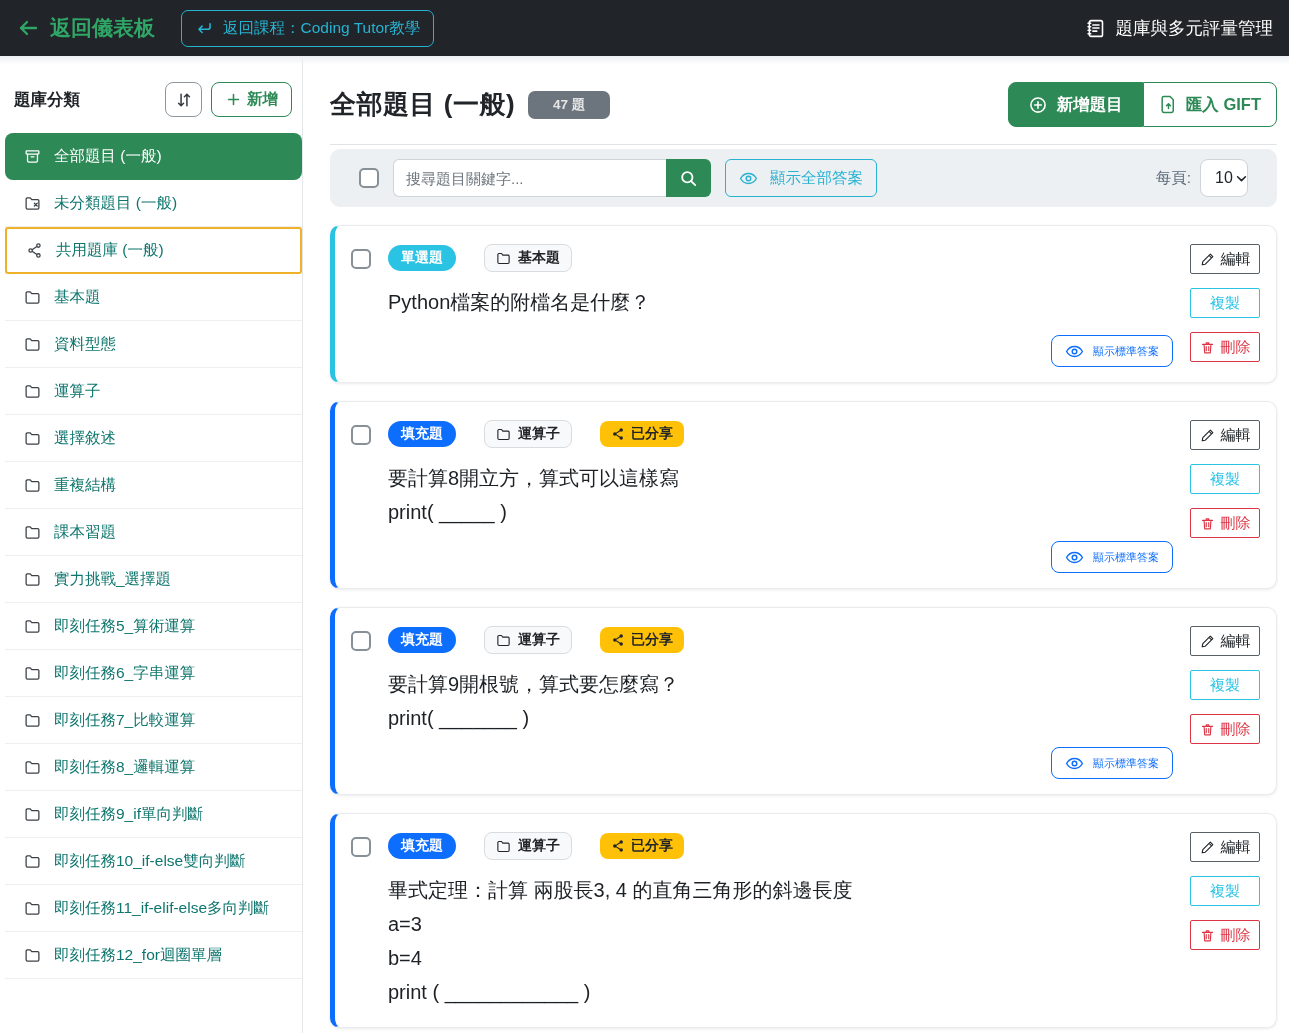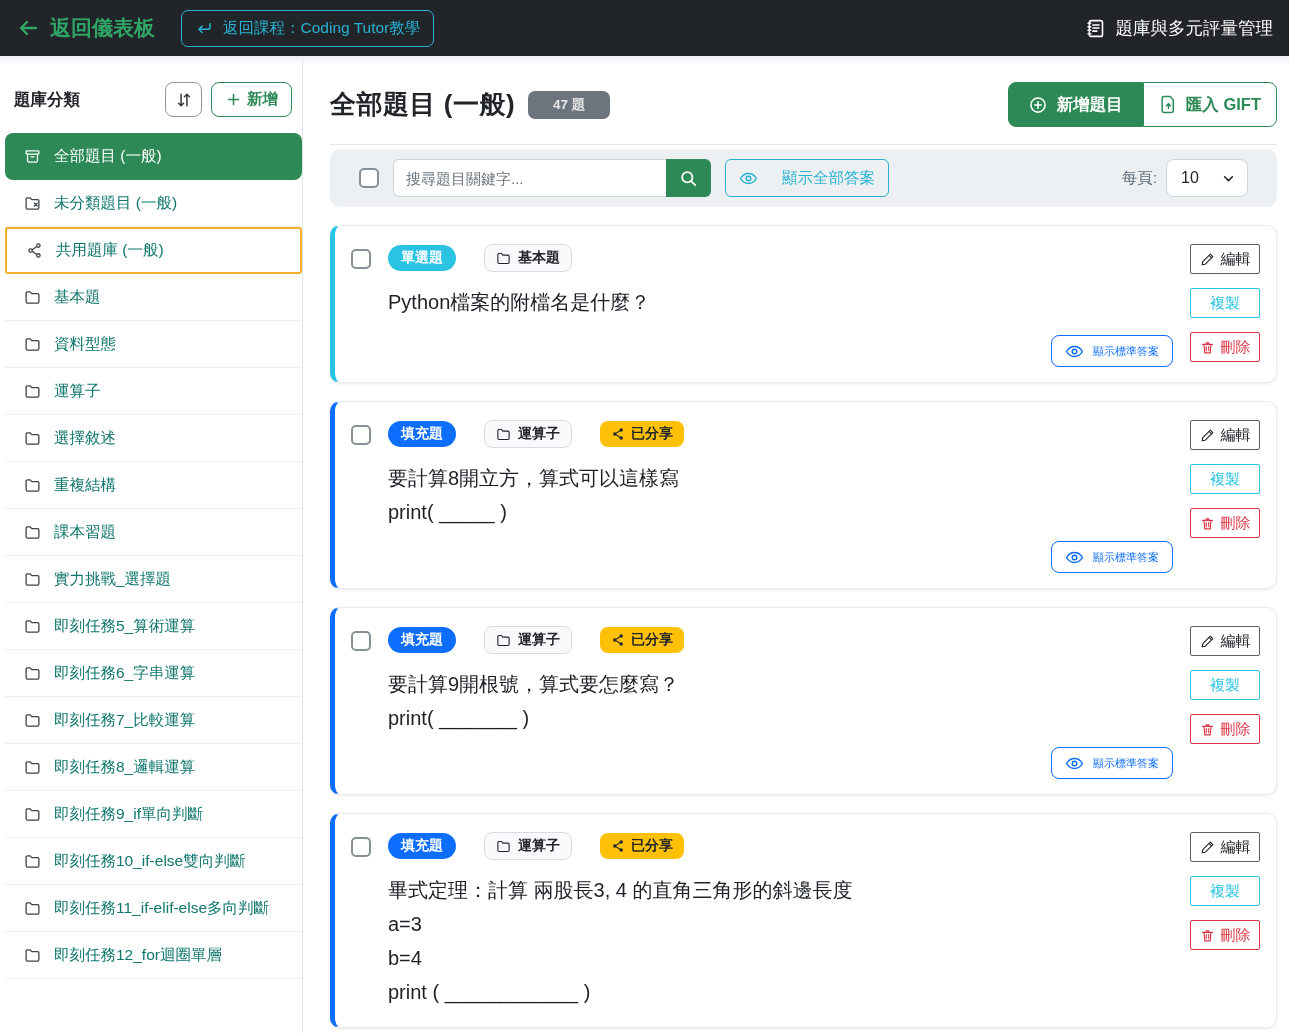--- a/index.html
+++ b/index.html
@@ -57,23 +57,23 @@
     display:flex; align-items:center; padding:0 29px; gap:14px; }
   .checkbox { width:20px; height:20px; border:2px solid #878f97; border-radius:5px; background:#fff; cursor:pointer; flex:0 0 20px; }
   .search-group { display:flex; height:38px; }
   .search-input { width:273px; border:1px solid #ced4da; border-right:none; border-radius:6px 0 0 6px;
     padding:0 12px; font-size:15px; color:#495057; outline:none; font-family:inherit; }
   .search-input::placeholder { color:#6c757d; }
   .search-btn { width:45px; background:var(--green,#2d8a56); border:none; border-radius:0 6px 6px 0;
     color:#fff; display:flex; align-items:center; justify-content:center; cursor:pointer; }
   .btn-show-all { height:38px; border:1.5px solid var(--cyan,#27b2d1); color:var(--cyan,#27b2d1);
     border-radius:6px; background:transparent; font-size:15.5px; display:flex; align-items:center;
-    gap:24px; padding:0 13px; cursor:pointer; }
+    gap:12px; padding:0 13px; cursor:pointer; }
   .per-page { margin-left:auto; display:flex; align-items:center; gap:9px; color:#5d6c7b; font-size:15.5px; }
-  .per-page-select { width:82px; height:38px; background:#fff; border:1px solid #ced4da; border-radius:8px;
+  .per-page-select { width:48px; height:38px; background:#fff; border:1px solid #ced4da; border-radius:8px;
     display:flex; align-items:center; justify-content:space-between; padding:0 10px 0 14px;
     font-size:16px; color:#212529; cursor:pointer; }
 
   
   .card { position:relative; background:#fff; border:1px solid #e9ecef;
     border-left:5px solid var(--accent,#0d6efd); border-radius:10px;
     box-shadow:0 1px 3px rgba(33,37,41,.09); margin-top:18px; padding:18px 16px; min-height:158px; }
   .card.tall { min-height:188px; }
   .card-body { display:flex; gap:17px; padding-right:130px; }
   .card-check { margin-top:5px; }

